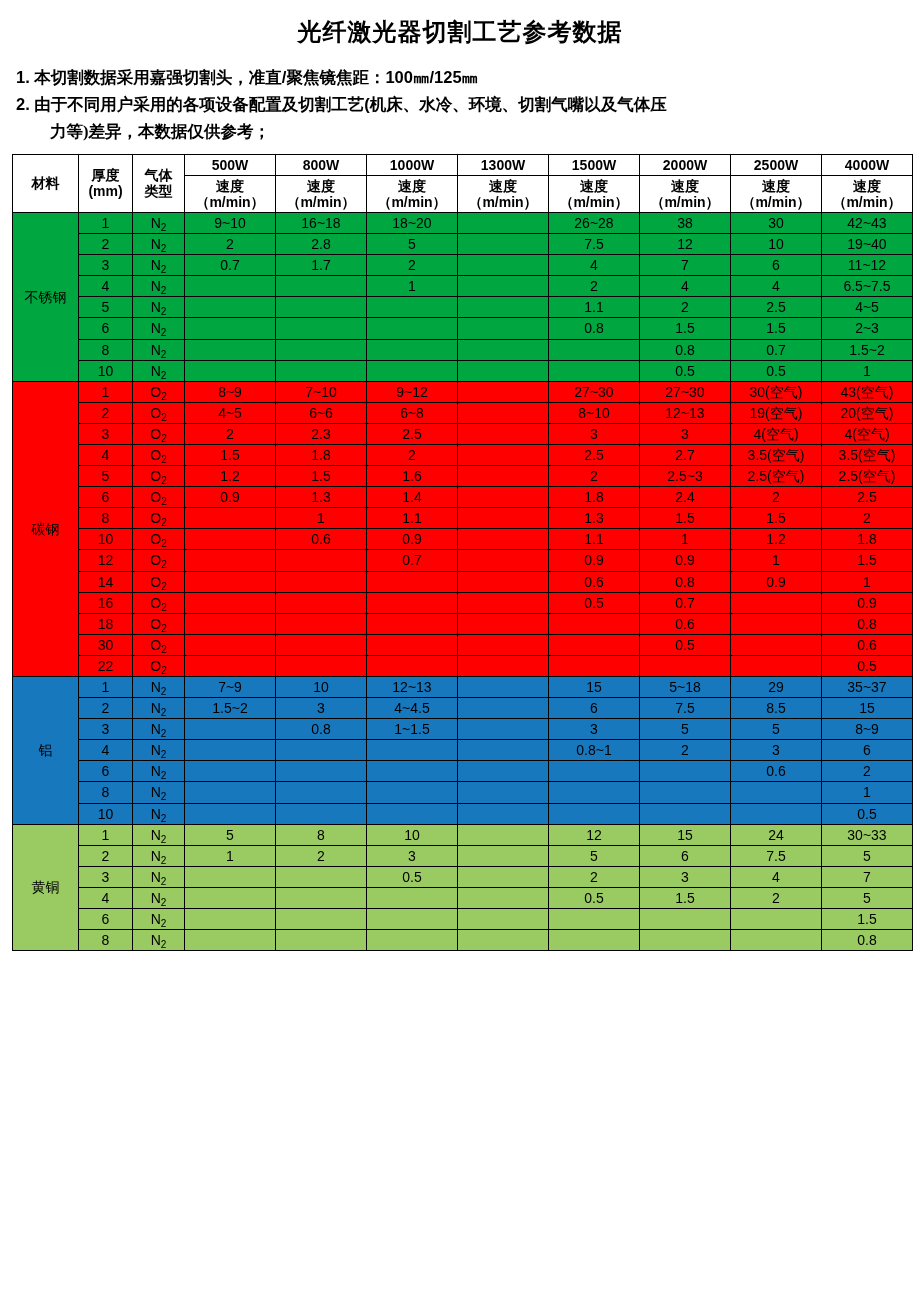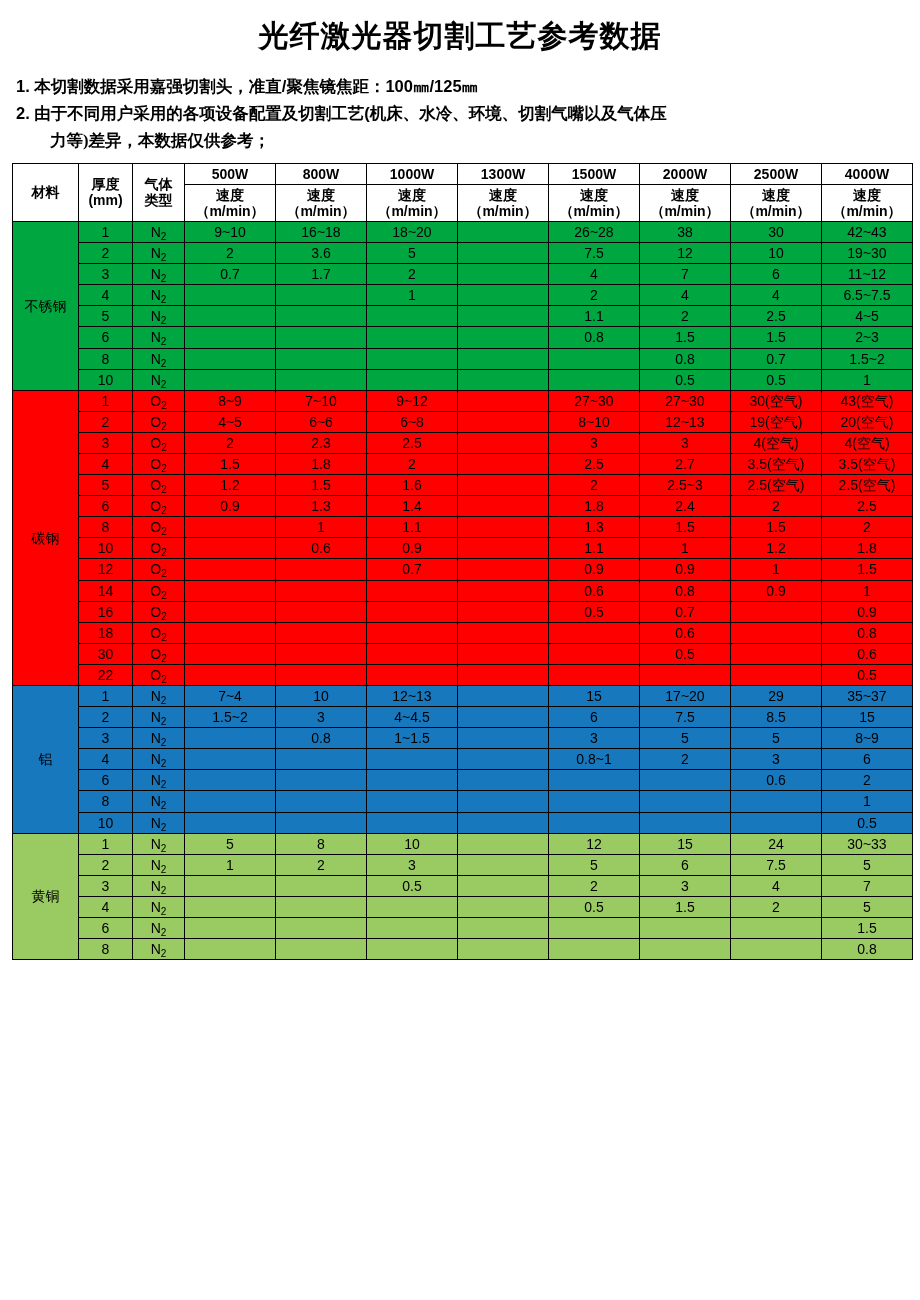--- a/index.html
+++ b/index.html
@@ -13,21 +13,21 @@
     font-family: "Liberation Sans", "DejaVu Sans", sans-serif;
     color: #000000;
   }
   .page {
     width: 920px;
     min-height: 1300px;
     padding: 10px 12px 0 12px;
   }
   .title {
     text-align: center;
-    font-size: 30px;
+    font-size: 24px;
     font-weight: bold;
     letter-spacing: 1px;
     margin: 6px 0 16px 0;
   }
   .notes {
     font-size: 16.5px;
     font-weight: bold;
     line-height: 1.65;
     margin-bottom: 8px;
     padding-left: 4px;
@@ -168,27 +168,27 @@
           <td></td>
           <td>26~28</td>
           <td>38</td>
           <td>30</td>
           <td>42~43</td>
         </tr>
         <tr class="r-steel">
           <td>2</td>
           <td>N<sub>2</sub></td>
           <td>2</td>
-          <td>3.6</td>
+          <td>2.8</td>
           <td>5</td>
           <td></td>
           <td>7.5</td>
           <td>12</td>
           <td>10</td>
-          <td>19~30</td>
+          <td>19~40</td>
         </tr>
         <tr class="r-steel">
           <td>3</td>
           <td>N<sub>2</sub></td>
           <td>0.7</td>
           <td>1.7</td>
           <td>2</td>
           <td></td>
           <td>4</td>
           <td>7</td>
@@ -421,26 +421,26 @@
           <td></td>
           <td></td>
           <td></td>
           <td></td>
           <td>0.5</td>
         </tr>
         <tr class="r-alu">
           <td class="mat-cell" rowspan="7">铝</td>
           <td>1</td>
           <td>N<sub>2</sub></td>
-          <td>7~4</td>
+          <td>7~9</td>
           <td>10</td>
           <td>12~13</td>
           <td></td>
           <td>15</td>
-          <td>17~20</td>
+          <td>5~18</td>
           <td>29</td>
           <td>35~37</td>
         </tr>
         <tr class="r-alu">
           <td>2</td>
           <td>N<sub>2</sub></td>
           <td>1.5~2</td>
           <td>3</td>
           <td>4~4.5</td>
           <td></td>

